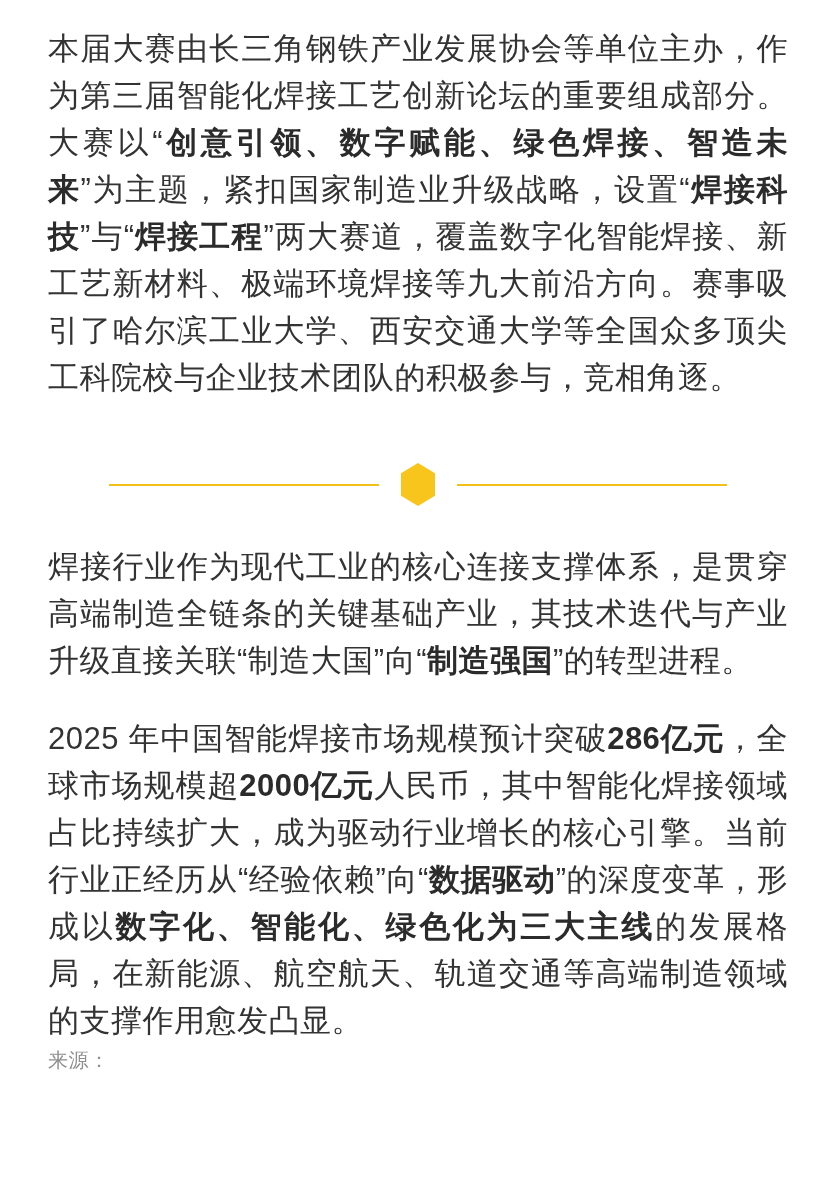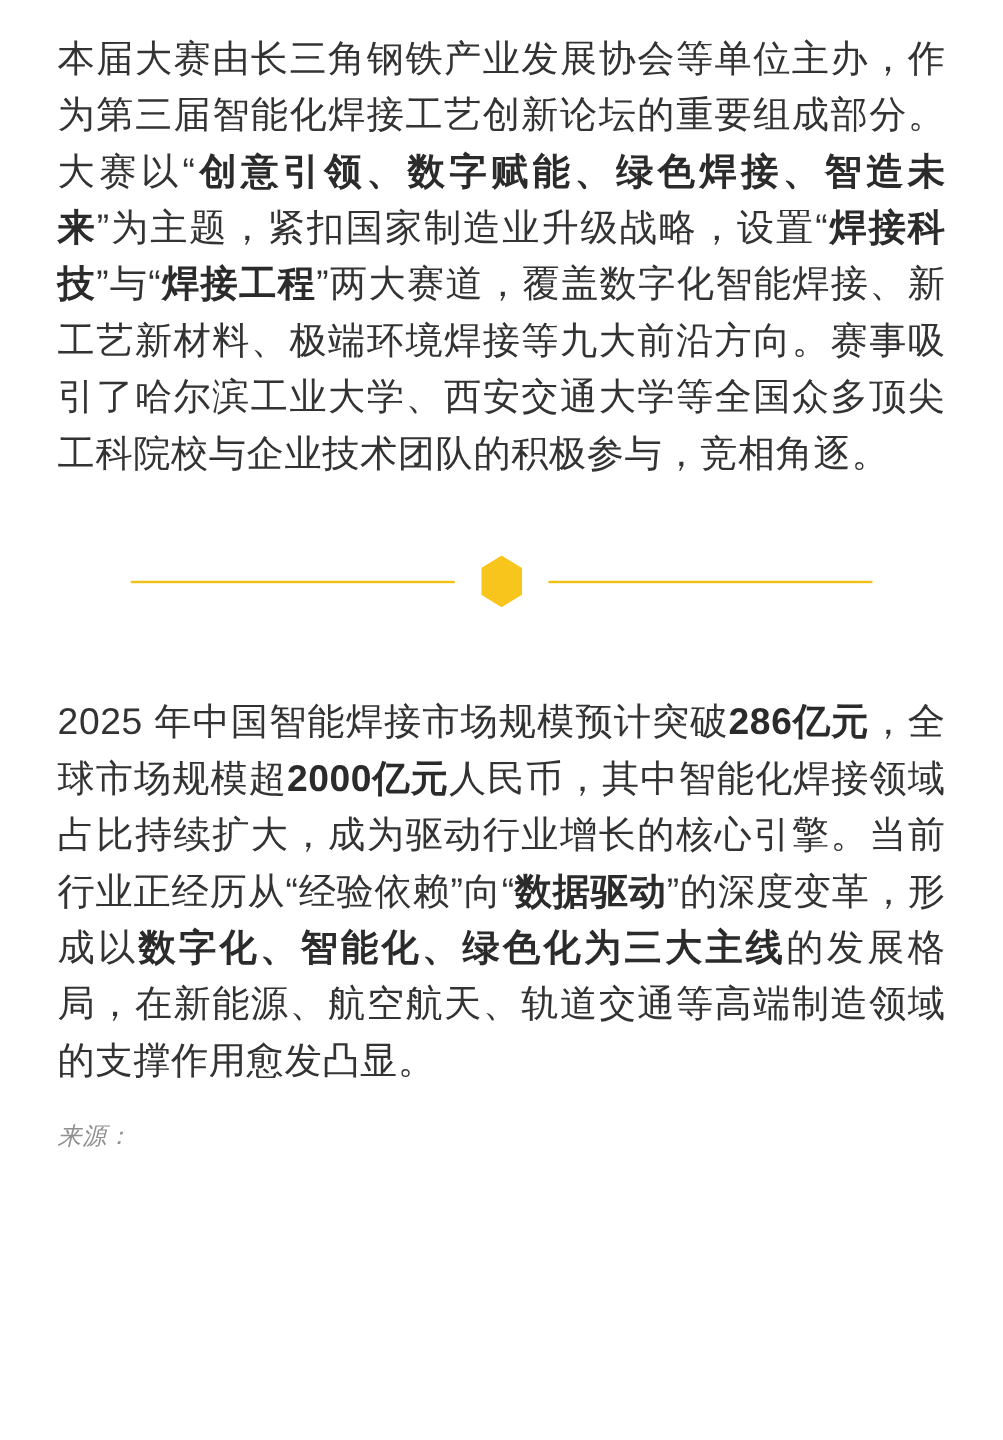--- a/index.html
+++ b/index.html
@@ -37,45 +37,44 @@
     background: #F2C118;
   }
   .divider .hex {
     width: 34px;
     height: 43px;
     margin: 0 22px;
     background: #F8C51C;
     clip-path: polygon(50% 0%, 100% 24%, 100% 76%, 50% 100%, 0% 76%, 0% 24%);
   }
 
-  .para-market { margin-top: 72px; }
+  .para-market { margin-top: 31px; }
 
   .sources {
-    margin-top: 24px;
     font-size: 20px;
     line-height: 32px;
     color: #8f8f8f;
     letter-spacing: 0.5px;
-    font-style: italic;
   }
   .sources div { white-space: nowrap; }
 </style>
 </head>
 <body>
 
 <div class="page">
 
   <p class="para"><span>本届大赛由长三角钢铁产业发展协会等单位主办，作为第三届智能化焊接工艺创新论坛的重要组成部分。大赛以“</span><strong>创意引领、数字赋能、绿色焊接、智造未来</strong><span>”为主题，紧扣国家制造业升级战略，设置“</span><strong>焊接科技</strong><span>”与“</span><strong>焊接工程</strong><span>”两大赛道，覆盖数字化智能焊接、新工艺新材料、极端环境焊接等九大前沿方向。赛事吸引了哈尔滨工业大学、西安交通大学等全国众多顶尖工科院校与企业技术团队的积极参与，竞相角逐。</span></p>
 
   <div class="divider">
     <div class="line"></div>
     <div class="hex"></div>
     <div class="line"></div>
   </div>
 
+  <p class="para"><span>焊接行业作为现代工业的核心连接支撑体系，是贯穿高端制造全链条的关键基础产业，其技术迭代与产业升级直接关联“制造大国”向“</span><strong>制造强国</strong><span>”的转型进程。</span></p>
 
   <p class="para para-market"><span>2025 年中国智能焊接市场规模预计突破</span><strong>286亿元</strong><span>，全球市场规模超</span><strong>2000亿元</strong><span>人民币，其中智能化焊接领域占比持续扩大，成为驱动行业增长的核心引擎。当前行业正经历从“经验依赖”向“</span><strong>数据驱动</strong><span>”的深度变革，形成以</span><strong>数字化、智能化、绿色化为三大主线</strong><span>的发展格局，在新能源、航空航天、轨道交通等高端制造领域的支撑作用愈发凸显。</span></p>
 
   <div class="sources">
     <div>来源：</div>
   </div>
 
 </div>
 
 </body></html>

